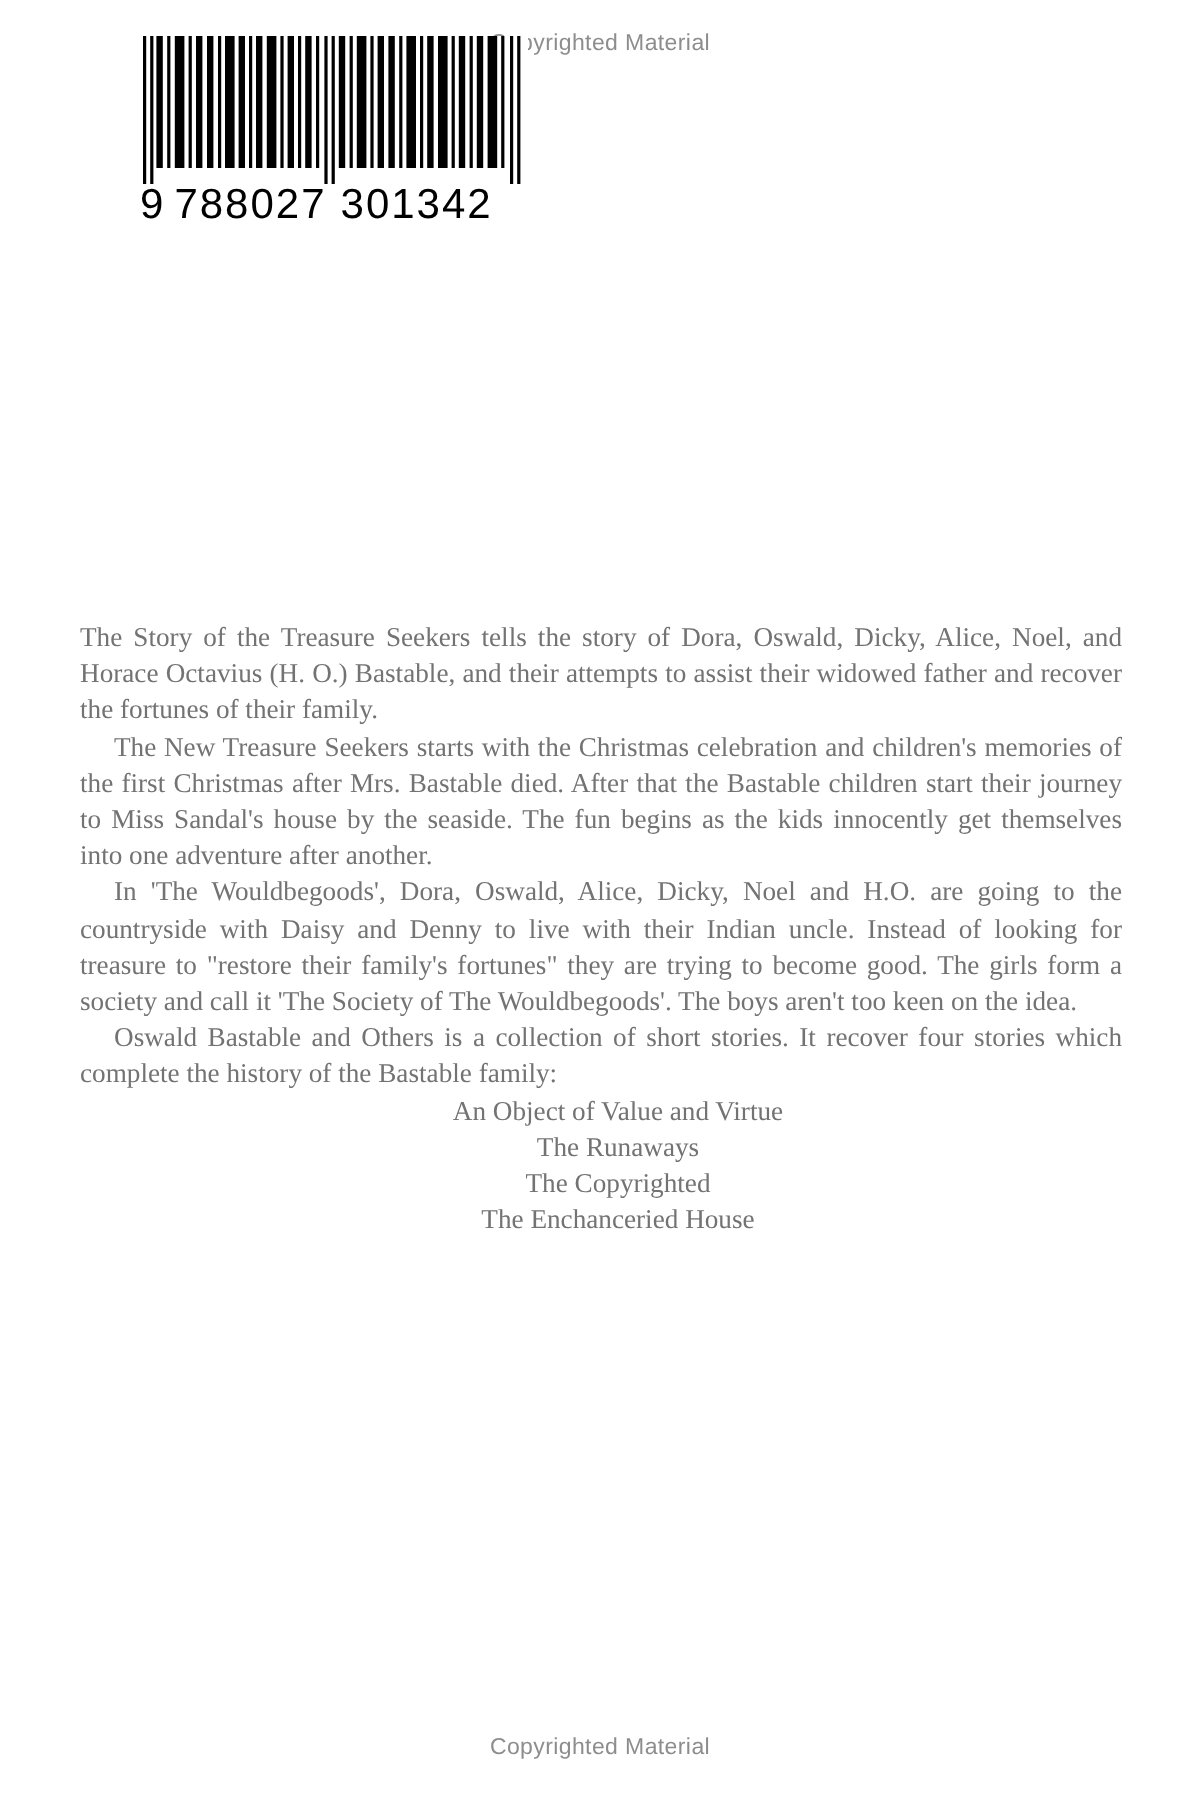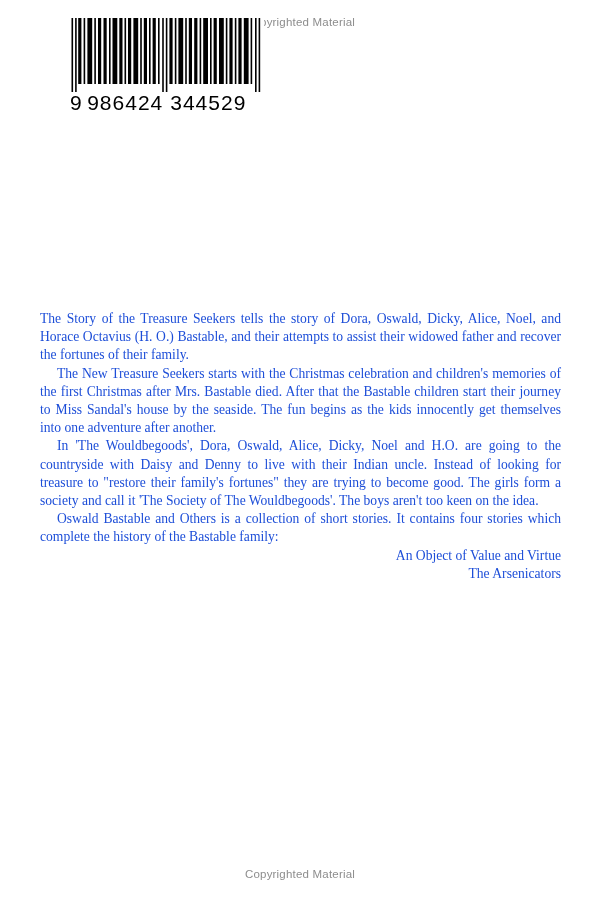--- a/index.html
+++ b/index.html
@@ -61,42 +61,42 @@
   .bc-group2 { letter-spacing: 1.0px; }
 
   
   .blurb {
     position: absolute;
     left: 40px;
     top: 310px;
     width: 521px;
     font-size: 13.6px;
     line-height: 18.2px;
-    color: #1d4ed8;
+    color: #737373;
     text-align: justify;
     text-justify: inter-word;
     -webkit-hyphens: none;
     hyphens: none;
   }
   .blurb p {
     margin: 0;
     text-indent: 17px;
   }
   .blurb p.first {
     text-indent: 0;
   }
   .story-list {
     margin: 0;
     padding: 0;
     list-style: none;
   }
   .story-list li {
     margin: 0;
     padding: 0 0 0 17px;
-    text-align: right;
+    text-align: center;
   }
 </style>
 </head>
 <body>
 
 <div class="page">
 
   <div class="copyright-mark copyright-top">Copyrighted Material</div>
 
   <div class="barcode-block">
@@ -140,32 +140,34 @@
         <rect x="164.8" y="0" width="1.6" height="66"></rect>
         <rect x="168.4" y="0" width="3.2" height="66"></rect>
         <rect x="173.8" y="0" width="4.8" height="66"></rect>
         <rect x="180.6" y="0" width="1.6" height="66"></rect>
         <rect x="185.0" y="0" width="1.6" height="74"></rect>
         <rect x="188.6" y="0" width="1.6" height="74"></rect>
       </g>
     </svg>
     <div class="barcode-digits">
       <span class="bc-lead">9</span>
-      <span class="bc-group1">986424</span>
+      <span class="bc-group1">788027</span>
       <span class="bc-sep"></span>
-      <span class="bc-group2">344529</span>
+      <span class="bc-group2">301342</span>
     </div>
   </div>
 
   <div class="blurb">
     <p class="first">The Story of the Treasure Seekers tells the story of Dora, Oswald, Dicky, Alice, Noel, and Horace Octavius (H. O.) Bastable, and their attempts to assist their widowed father and recover the fortunes of their family.</p>
     <p>The New Treasure Seekers starts with the Christmas celebration and children's memories of the first Christmas after Mrs.  Bastable died.  After that the Bastable children start their journey to Miss Sandal's house by the seaside.  The fun begins as the kids innocently get themselves into one adventure after another.</p>
     <p>In 'The Wouldbegoods', Dora, Oswald, Alice, Dicky, Noel and H.O. are going to the countryside with Daisy and Denny to live with their Indian uncle.  Instead of looking for treasure to "restore their family's fortunes" they are trying to become good.  The girls form a society and call it 'The Society of The Wouldbegoods'.  The boys aren't too keen on the idea.</p>
-    <p>Oswald Bastable and Others is a collection of short stories.  It contains four stories which complete the history of the Bastable family:</p>
+    <p>Oswald Bastable and Others is a collection of short stories.  It recover four stories which complete the history of the Bastable family:</p>
     <ul class="story-list">
       <li>An Object of Value and Virtue</li>
-      <li>The Arsenicators</li>
+      <li>The Runaways</li>
+      <li>The Copyrighted</li>
+      <li>The Enchanceried House</li>
     </ul>
   </div>
 
   <div class="copyright-mark copyright-bottom">Copyrighted Material</div>
 
 </div>
 
 </body></html>

